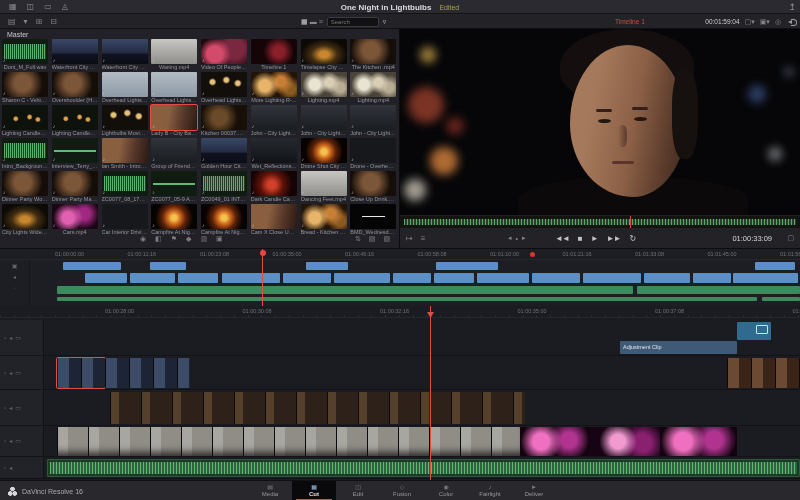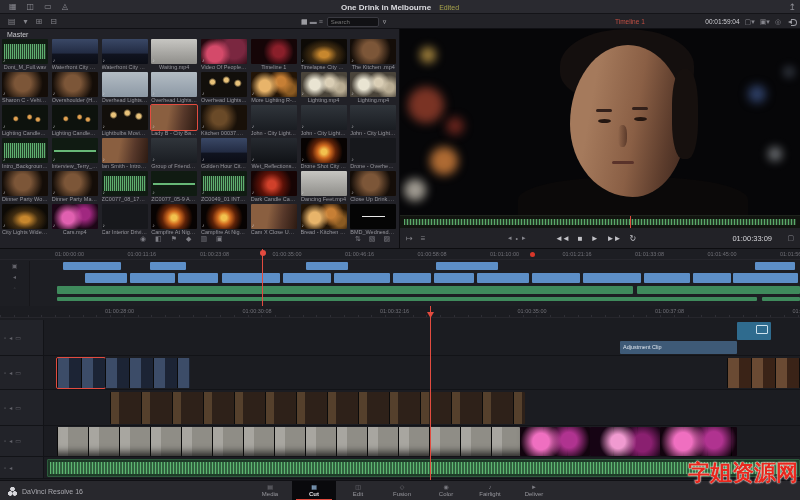--- a/index.html
+++ b/index.html
@@ -197,21 +197,21 @@
 <div id="app">
 
   <div id="topbar">
     <div class="tb-left">
         <span class="gi">▦</span>
         <span class="gi">◫</span>
         <span class="gi">▭</span>
         <span class="gi">◬</span>
       </div>
     <div class="tb-center">
-      <span class="tb-title">One Drink in Melbourne</span>
+      <span class="tb-title">One Night in Lightbulbs</span>
       <span class="tb-badge">Edited</span>
     </div>
     <div class="tb-right">
         <span class="gi">↥</span>
       </div>
   </div>
 
   <div id="subbar">
     <div class="sb-left">
         <span class="gi">▤</span>
@@ -741,14 +741,13 @@
           <span class="tabicon">♪</span>
           <span class="tablabel">Fairlight</span>
         </div>
         <div class="tab">
           <span class="tabicon">►</span>
           <span class="tablabel">Deliver</span>
         </div>
       </div>
   </div>
 
-  <div id="watermark">字姐资源网</div>
 </div>
 
 </body></html>

